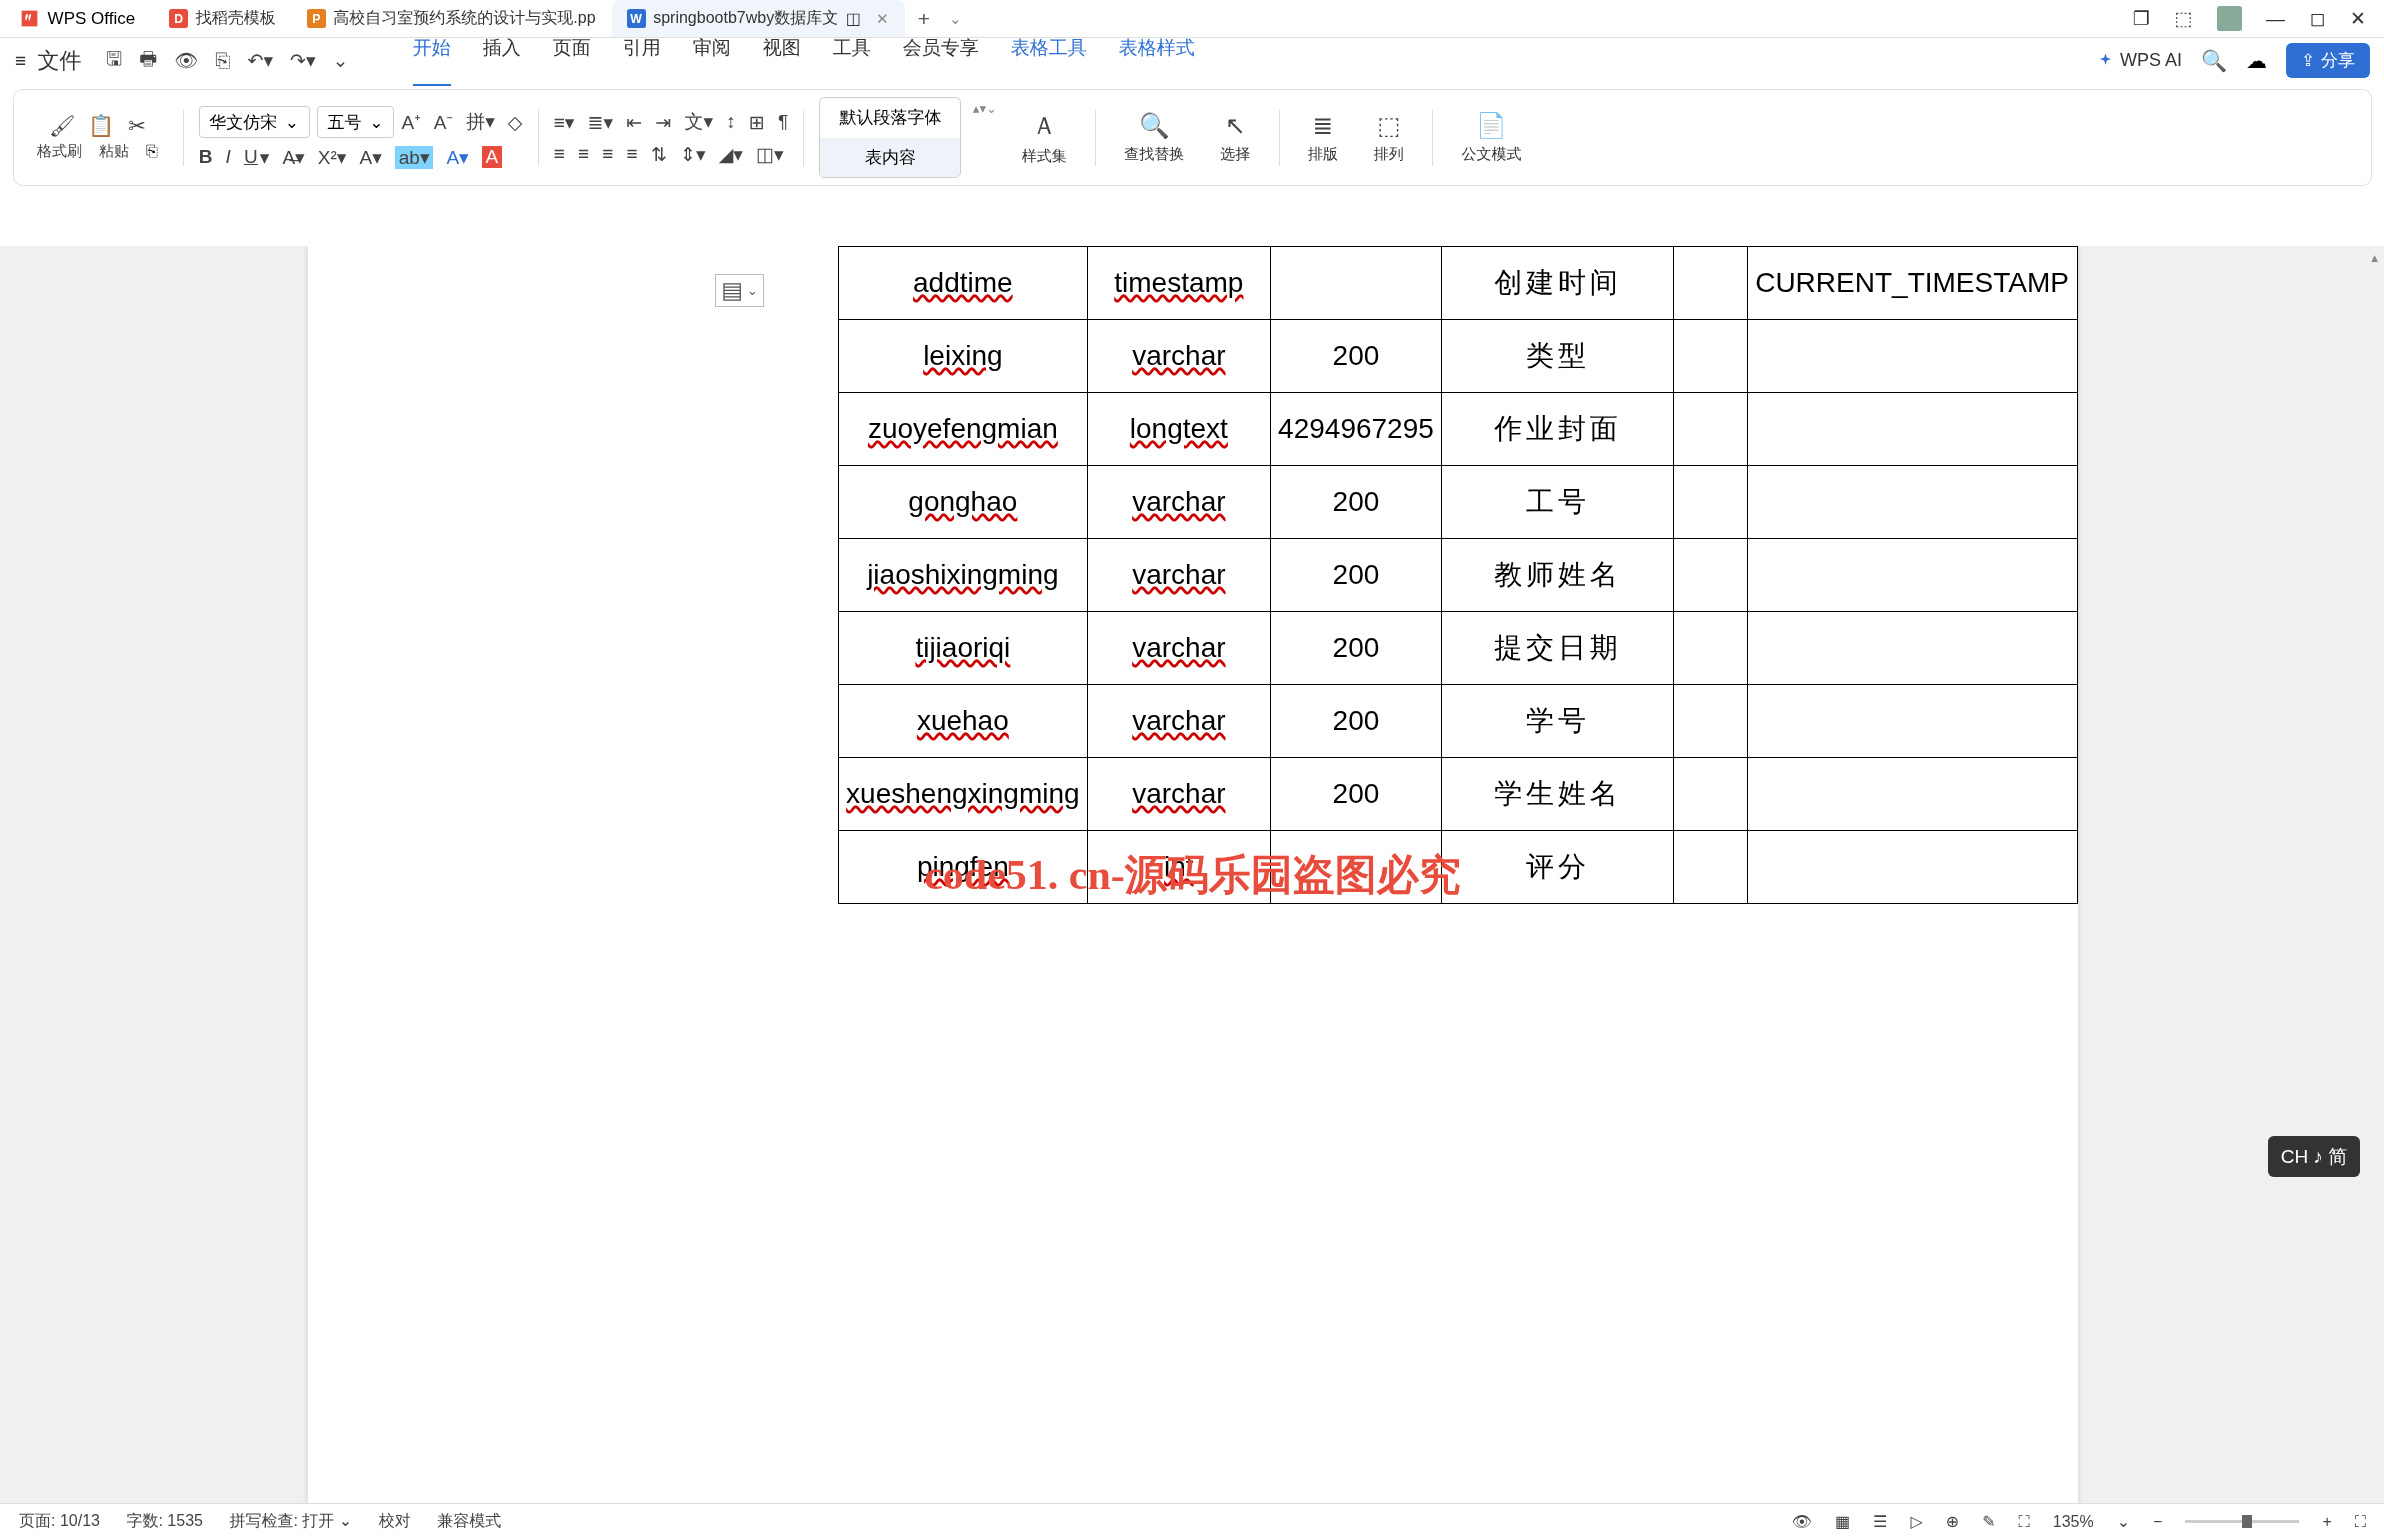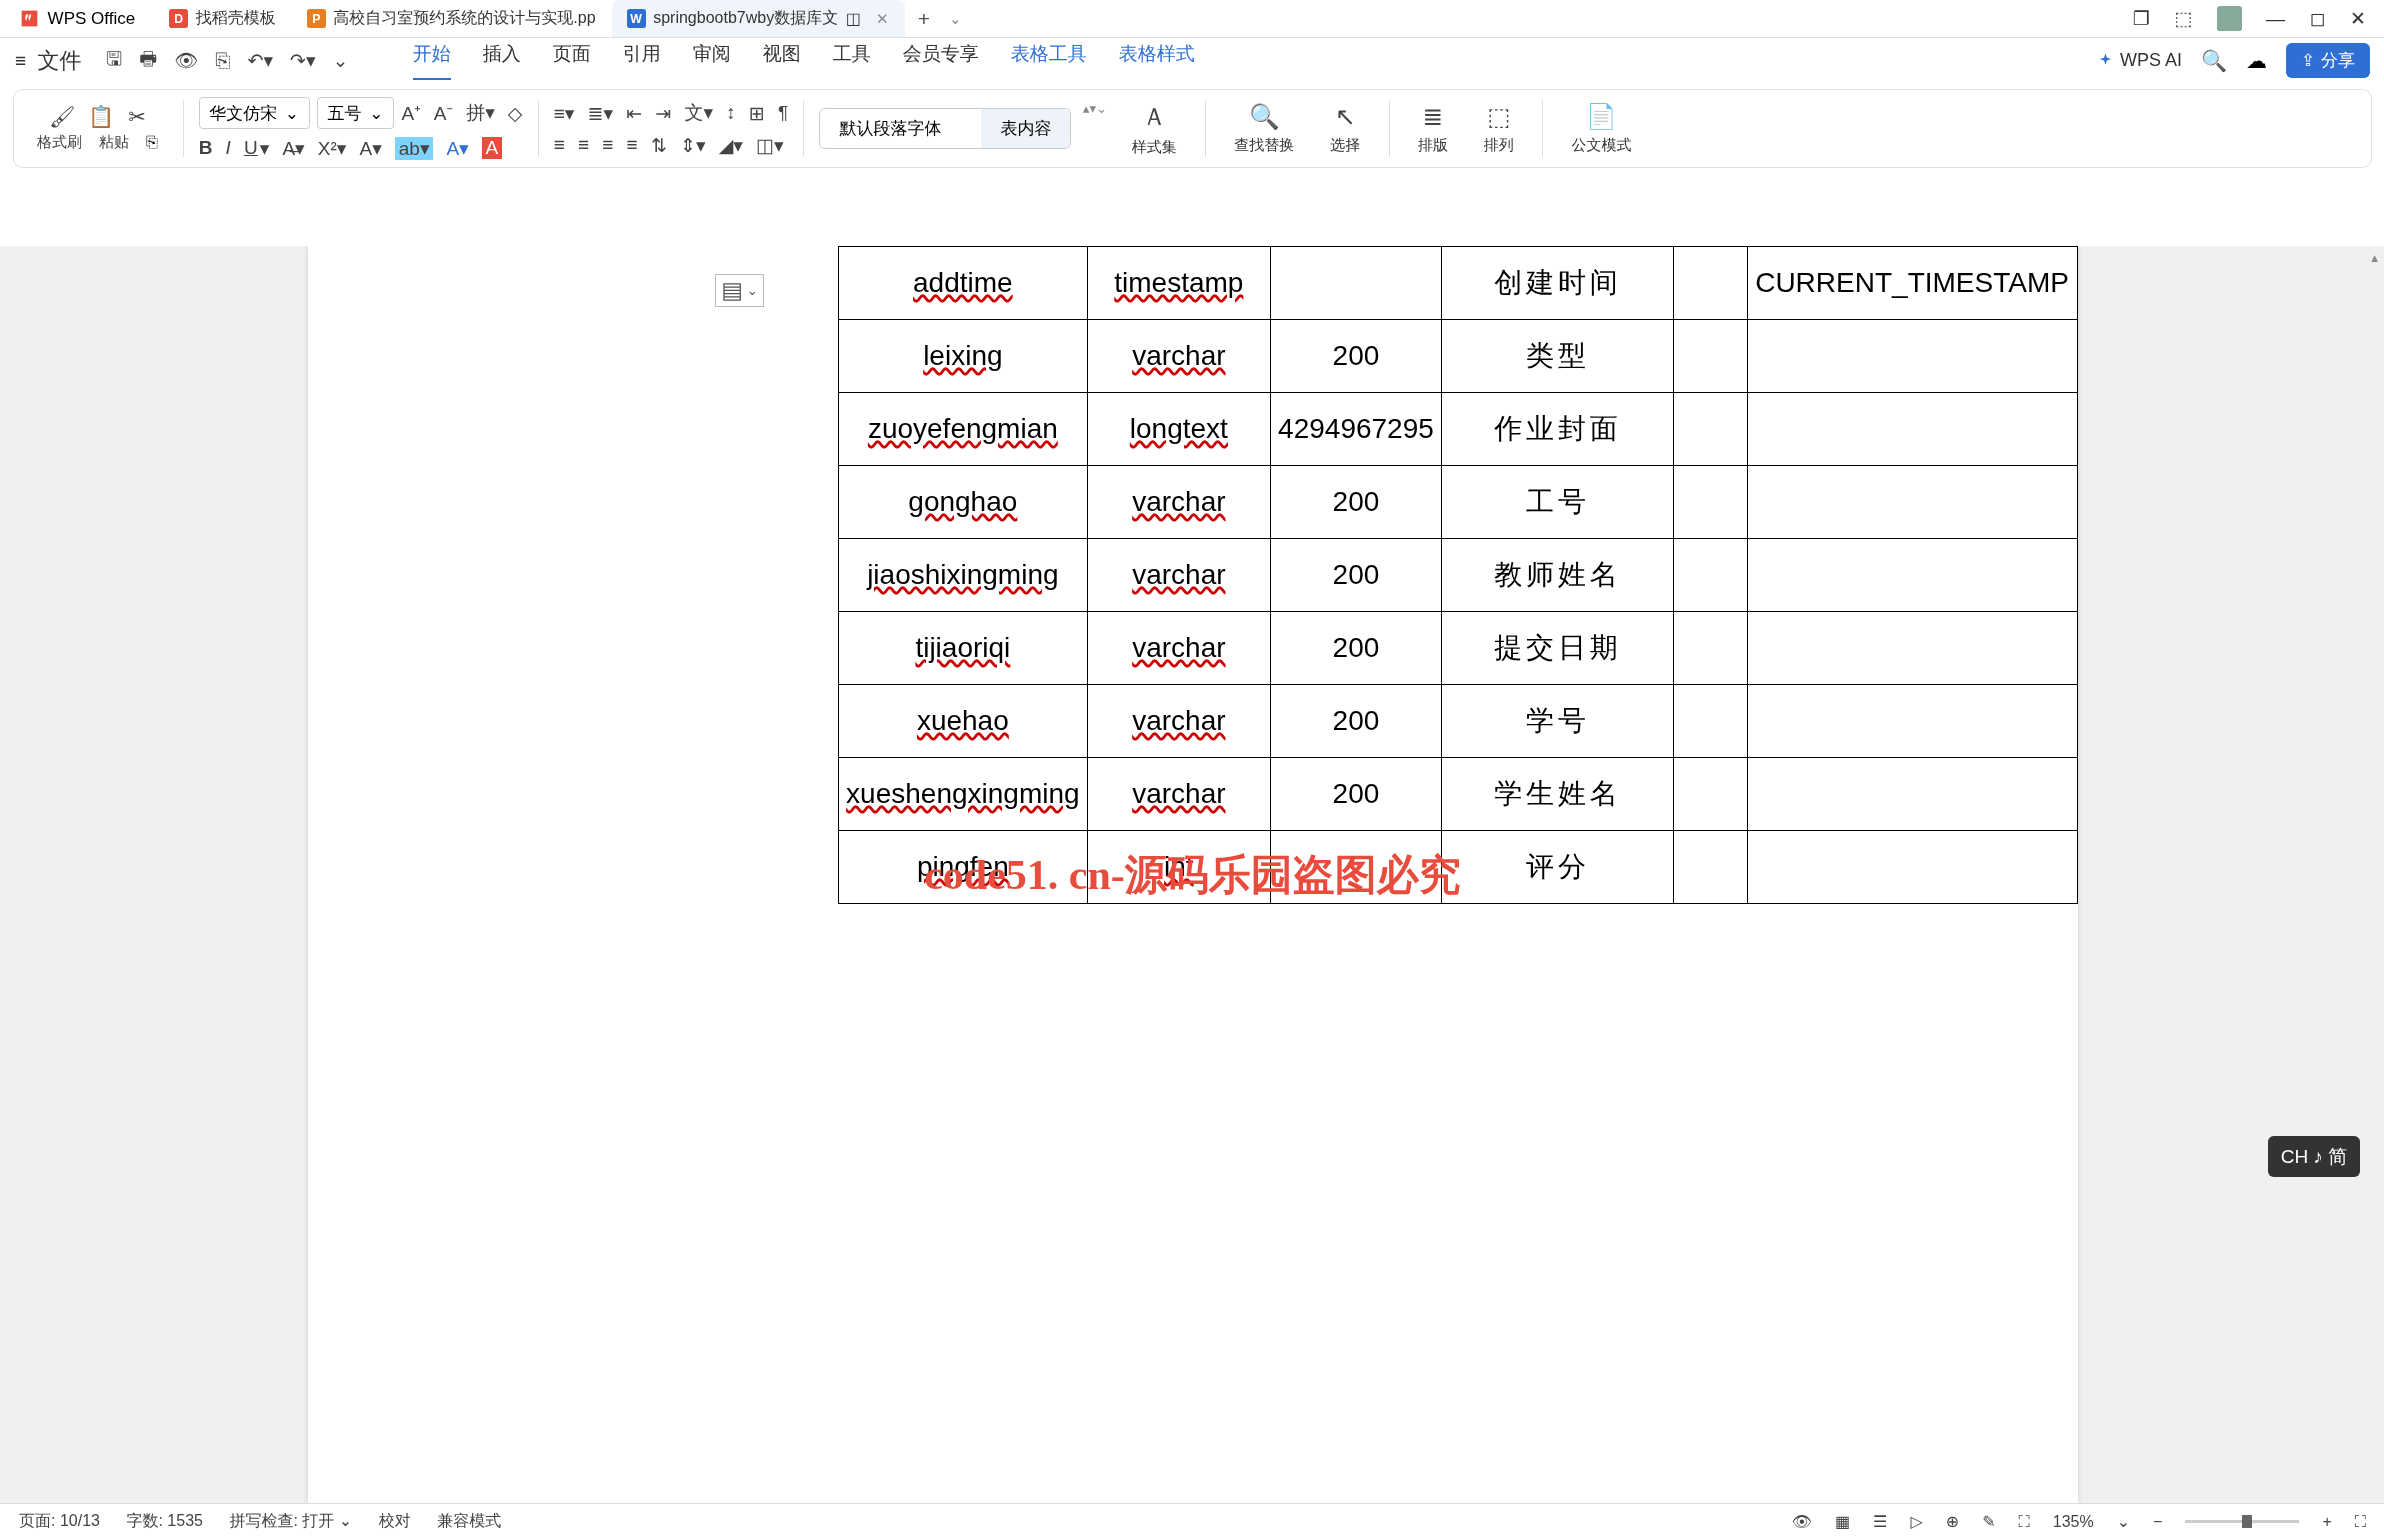--- a/index.html
+++ b/index.html
@@ -17,37 +17,37 @@
 .newtab { padding:0 13.2px; font-size:21px; color:#555; }
 .win-controls { margin-left:auto; display:flex; align-items:center; gap:24.6px; padding-right:19px; }
 .win-controls span { font-size:19px; color:#333; }
 .win-controls .avatar { width:24.6px; height:24.6px; background:#8a9; border-radius:2.8px; }
 .menubar { height:45px; display:flex; align-items:center; padding:0 15px; gap:11.4px; }
 .menubar .ham { font-size:19px; color:#333; }
 .menubar .filetxt { font-size:22px; color:#333; }
 .qat { display:flex; align-items:center; gap:17px; margin-left:13.2px; }
 .qat span { font-size:19px; color:#444; }
 .menus { display:flex; gap:32px; margin-left:53px; font-size:19px; color:#333; }
-.menus span.active { color:#2f6fd3; border-bottom:2.8px solid #2f6fd3; padding-bottom:11px; }
+.menus span.active { color:#2f6fd3; border-bottom:2.8px solid #2f6fd3; padding-bottom:23px; }
 .menus span.blue { color:#2f6fd3; }
 .menubar .right { margin-left:auto; display:flex; align-items:center; gap:19px; }
 .wpsai { display:flex; align-items:center; gap:5.7px; font-size:18px; color:#333; }
 .wpsai svg { width:17px; height:17px; }
 .share-btn { background:#2f6fd3; color:#fff; padding:5.7px 15px; border-radius:5.7px; font-size:17px; display:flex; align-items:center; gap:5.7px; }
 .ribbon { margin:5.7px 13.2px; border:0.9px solid #e0e0e0; border-radius:9.5px; padding:7.6px 13.2px; display:flex; align-items:center; gap:9.5px; background:#fff; }
 .rgroup { display:flex; flex-direction:column; align-items:center; gap:3.8px; padding:0 9.5px; }
 .rgroup .ricons { display:flex; gap:13.2px; font-size:21px; color:#444; }
 .rgroup .rlabel { font-size:15px; color:#444; }
 .divider { width:0.9px; height:57px; background:#e0e0e0; margin:0 5.7px; }
 .font-sel { display:flex; align-items:center; gap:7.6px; }
 .font-sel select,.font-sel .selbox { height:32px; border:0.9px solid #ccc; border-radius:3.8px; padding:0 9.5px; font-size:17px; background:#fff; display:flex; align-items:center; gap:7.6px; }
 .inline-icons { display:flex; gap:13.2px; font-size:19px; color:#444; align-items:center; flex-wrap:wrap; }
 .inline-icons span { display:flex; align-items:center; gap:1.9px; }
 .fmtblock { display:flex; flex-direction:column; gap:7.6px; }
-.style-tabs { display:flex; flex-direction:row; gap:21px; border:0.9px solid #ccc; border-radius:5.7px; overflow:hidden;justify-content:space-between; }
+.style-tabs { display:flex; flex-direction:column; gap:2px; border:0.9px solid #ccc; border-radius:5.7px; overflow:hidden;justify-content:space-between; }
 .style-tabs div { padding:7.6px 19px; font-size:17px; text-align:center; }
 .style-tabs div.sel { background:#eef3fa; }
 .big-btn { display:flex; flex-direction:column; align-items:center; gap:5.7px; padding:0 13.2px; font-size:15px; color:#333; }
 .big-btn .bicon { font-size:24.6px; color:#444; }
 .doc-area { position:absolute; top:246px; bottom:36px; left:0; right:0; background:#f0f0f0; display:flex; justify-content:center; overflow:hidden; }
 .page { width:1770px; background:#fff; margin-top:0; box-shadow:0 0 5.7px rgba(0,0,0,0.15); position:relative; }
 .outline-ctrl { position:absolute; left:407px; top:28px; font-size:23px; color:#555; border:0.9px solid #bbb; padding:1.9px 5.7px; display:flex; align-items:center; gap:3.8px; }
 .dtable { position:absolute; left:530px; top:0; border-collapse:collapse; font-family:"SimSun",serif; font-size:28px; }
 .dtable td { border:1.4px solid #000; text-align:center; vertical-align:middle; padding:17px 7.6px; }
 .dtable td.c1 { width:227px; }

